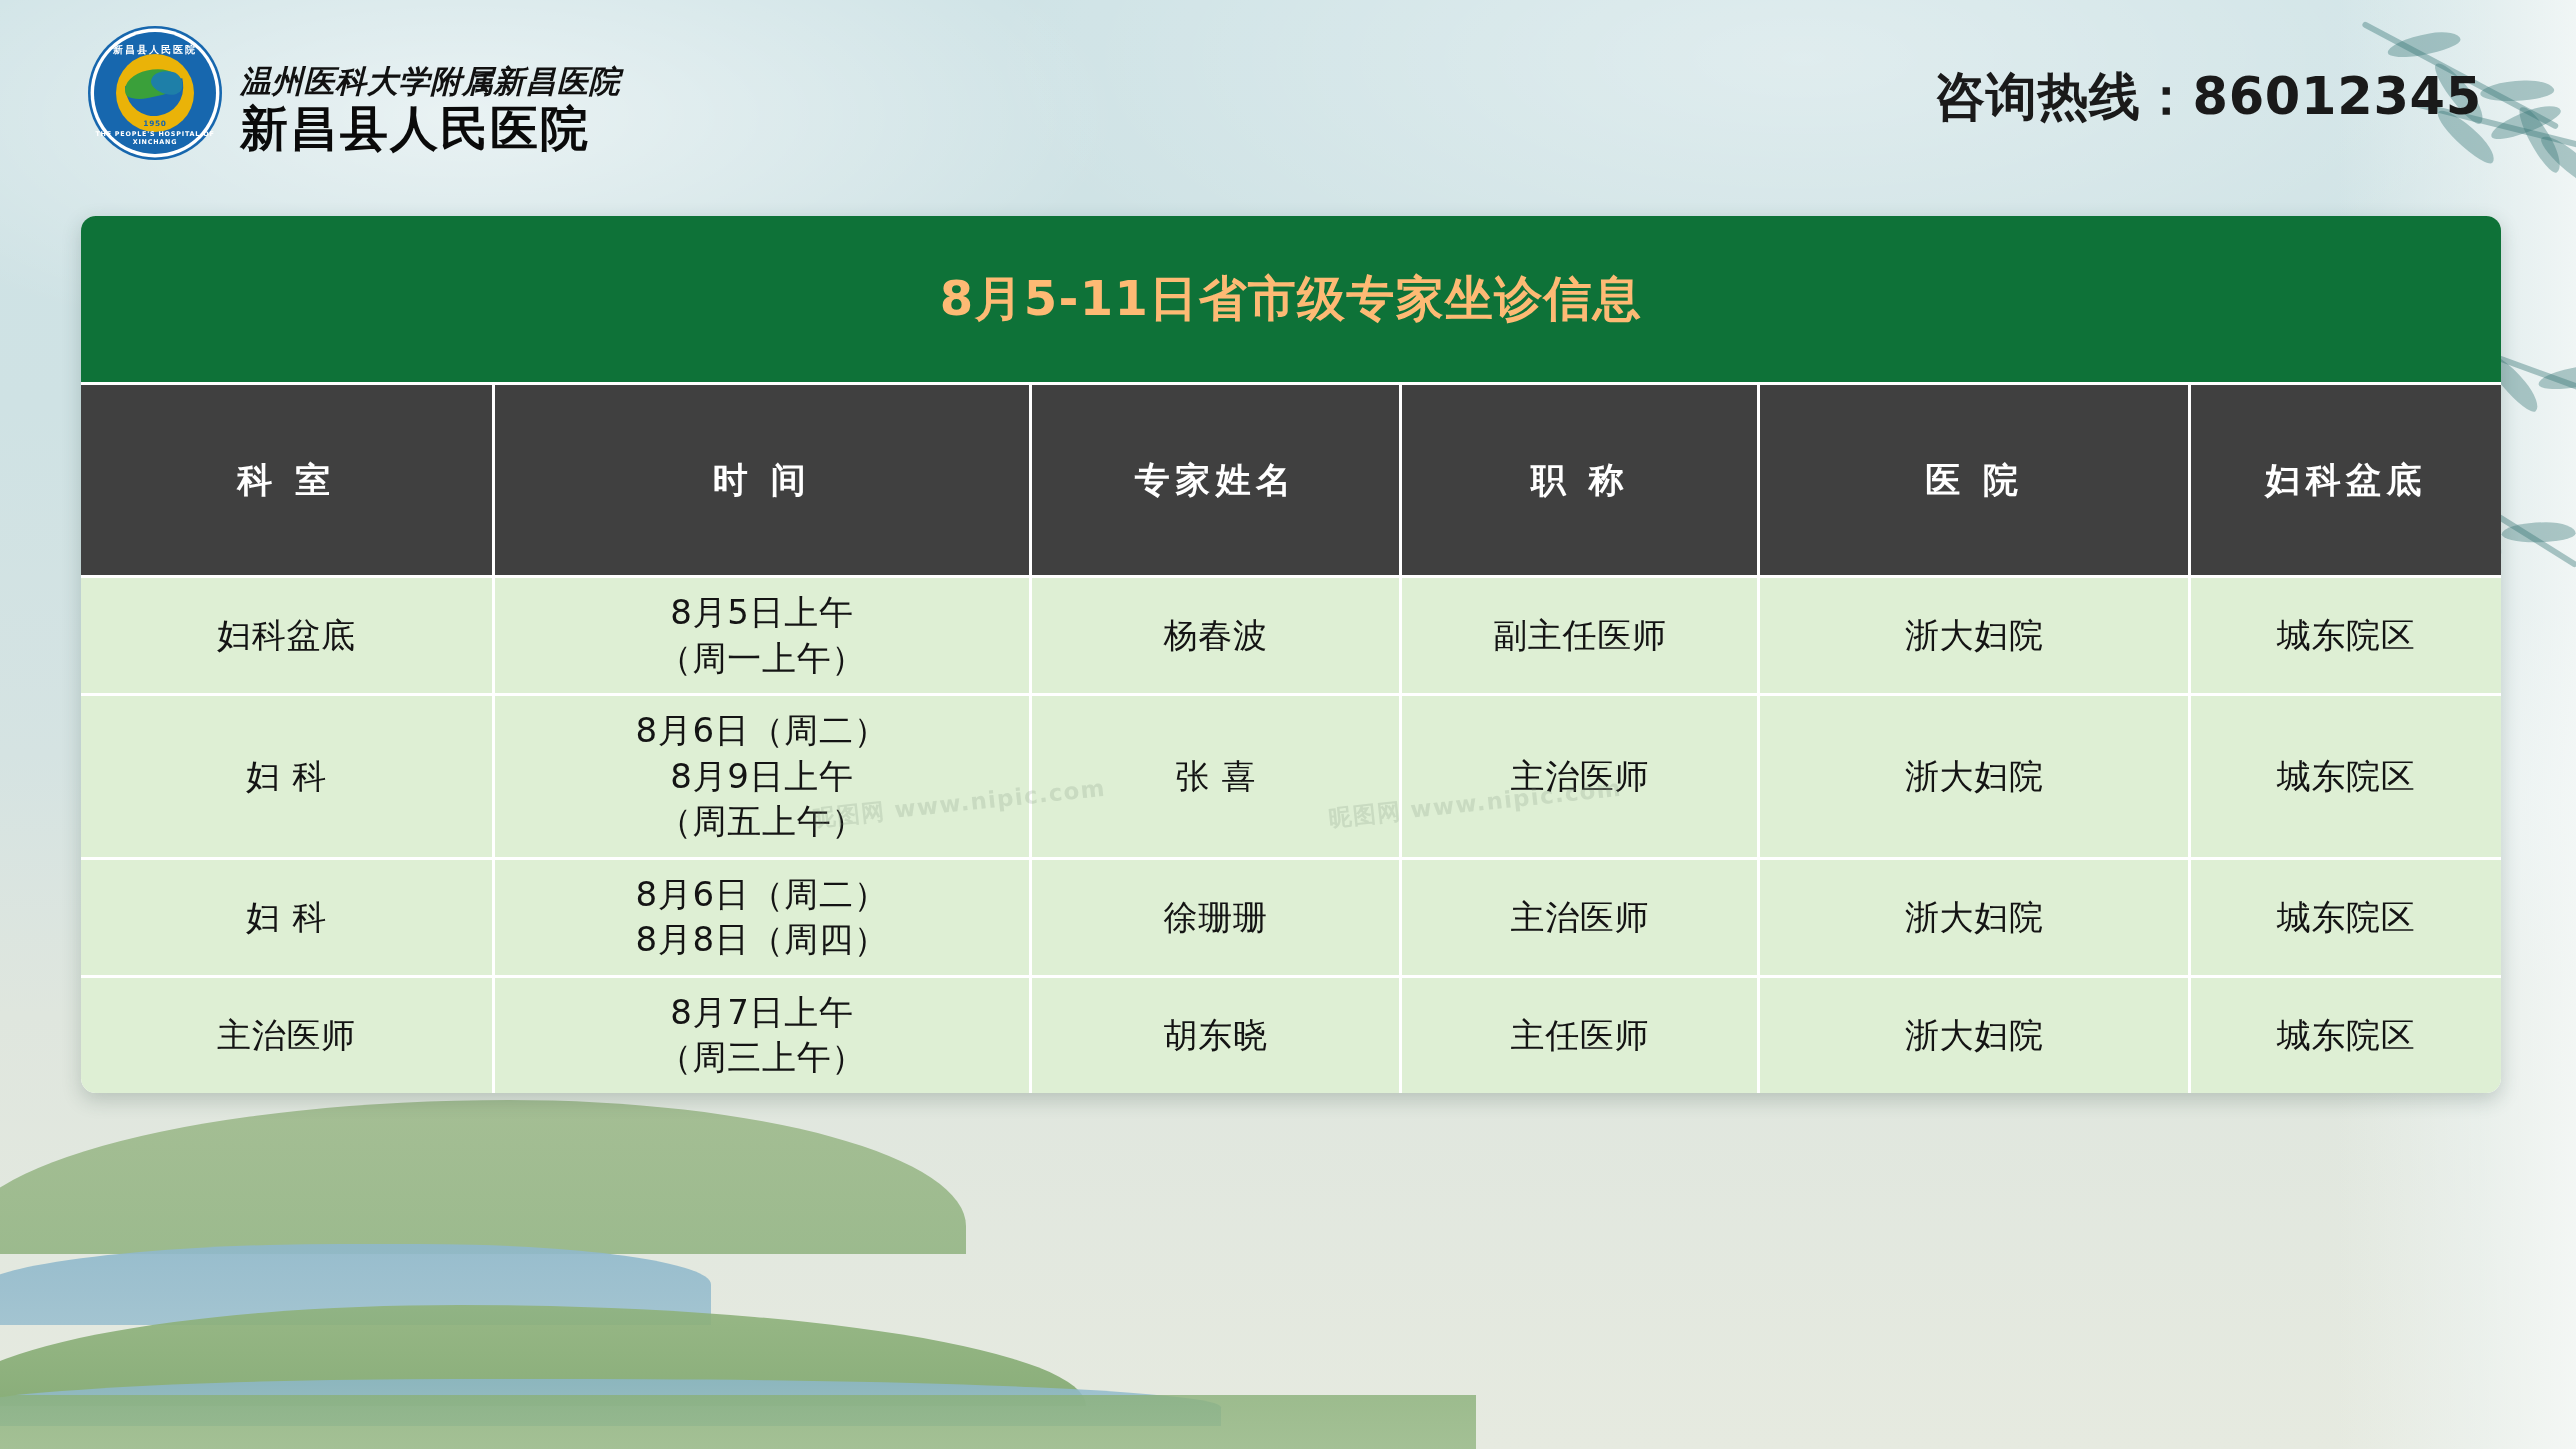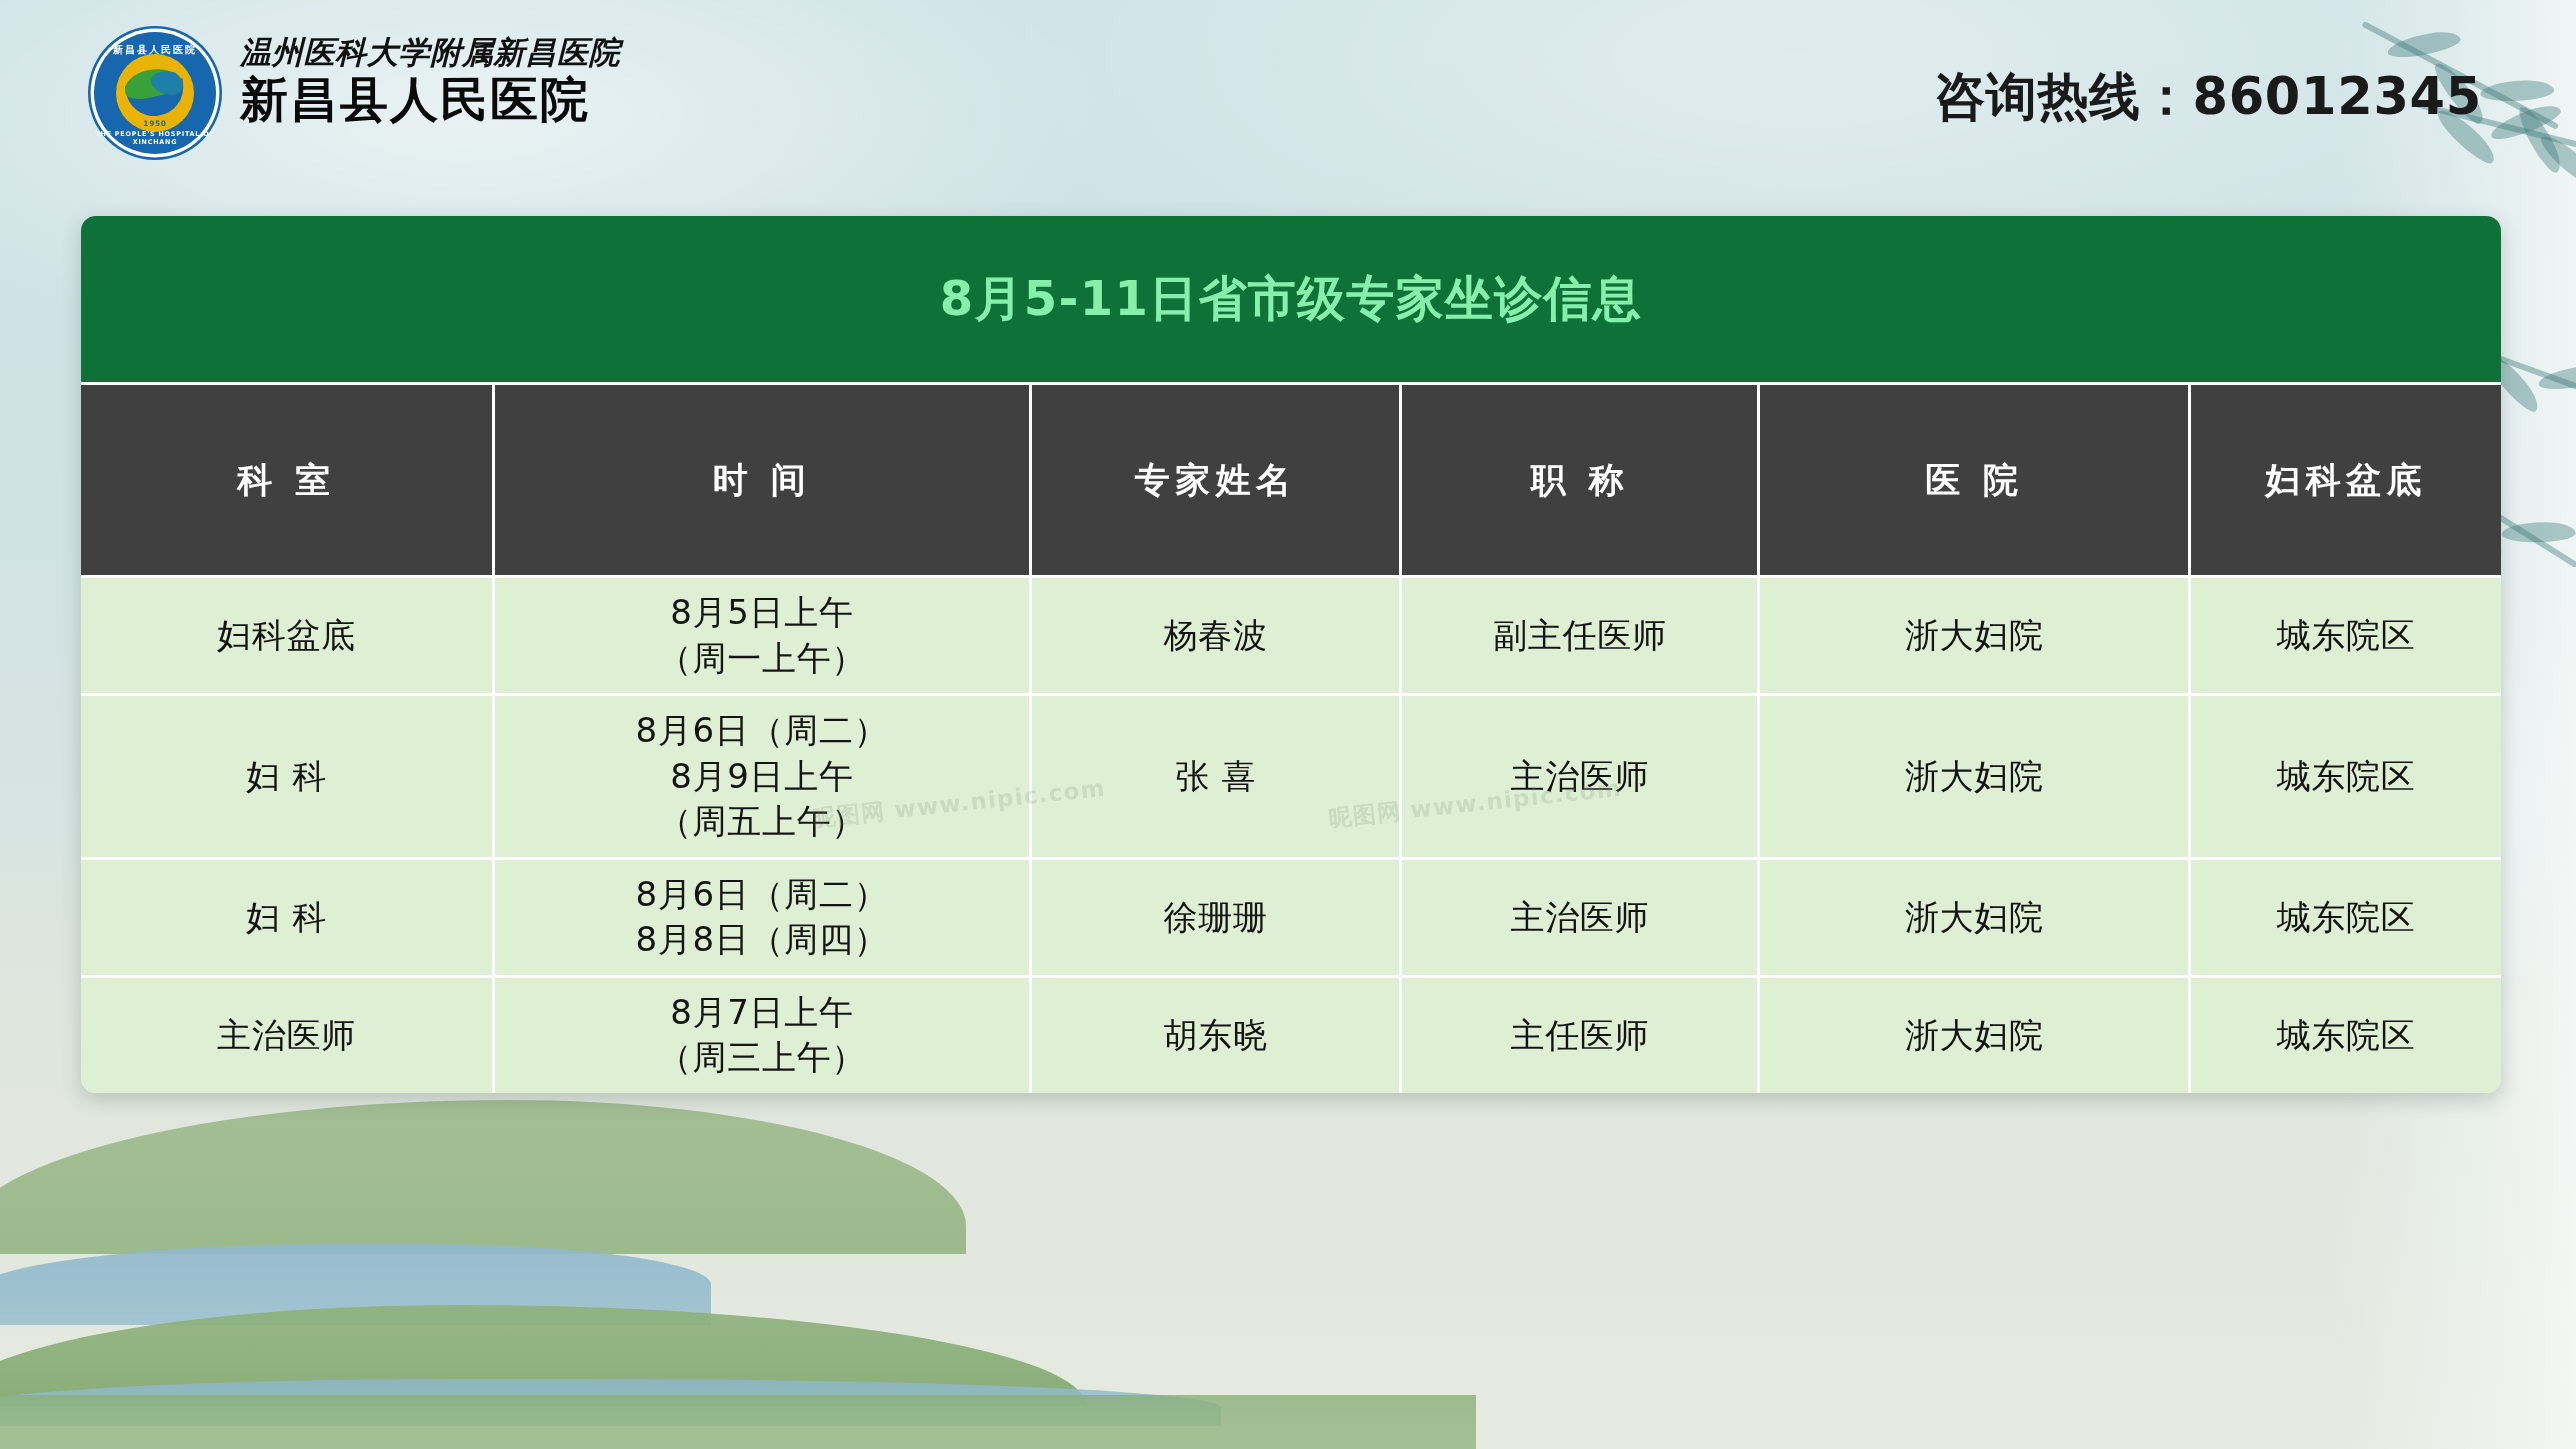--- a/index.html
+++ b/index.html
@@ -69,21 +69,21 @@
   }
   .stripe-light {
     position: absolute; left: 2335px; top: 0; width: 241px; height: 1449px;
     background: linear-gradient(90deg, rgba(255,255,255,0) 0%, rgba(240,246,245,.55) 60%, rgba(246,249,248,.85) 100%);
   }
 
   
   .top-bar {
     position: absolute; left: 0; top: 0; width: 2576px; height: 201px;
   }
-  .brand { position: absolute; left: 94px; top: 32px; display: flex; align-items: flex-start; gap: 24px; }
+  .brand { position: absolute; left: 94px; top: 32px; display: flex; align-items: flex-end; gap: 24px; }
   .logo-mark {
     position: relative; width: 122px; height: 122px; flex: 0 0 122px;
     border-radius: 50%;
     background: #1767ae;
     box-shadow: 0 0 0 3.4px #ffffff, 0 0 0 6px #1767ae;
   }
   .logo-mark .ring-text-top, .logo-mark .ring-text-bot {
     position: absolute; left: 0; width: 100%; text-align: center;
     color: #fff; font-size: 10px; font-weight: bold; letter-spacing: 2px;
   }
@@ -133,21 +133,21 @@
   .card {
     position: absolute; left: 81px; top: 216px; width: 2420px;
     border-radius: 14.8px;
     box-shadow: 0 6.7px 19px rgba(40,70,60,.22);
     overflow: hidden;
     background: #ffffff;
   }
   .card-title {
     height: 169px; background: #0e7238;
     display: flex; align-items: center; justify-content: center;
-    color: #86efac; font-size: 48px; font-weight: bold; letter-spacing: 1.3px;
+    color: #fdba74; font-size: 48px; font-weight: bold; letter-spacing: 1.3px;
     border-bottom: 3.4px solid #ffffff;
   }
   table { width: 100%; border-collapse: separate; border-spacing: 0; table-layout: fixed; }
   thead th {
     background: #404040; color: #ffffff; height: 193px;
     font-size: 35px; font-weight: bold; letter-spacing: 5.4px;
     border-right: 3.4px solid #ffffff; border-bottom: 3.4px solid #ffffff;
     text-align: center; vertical-align: middle;
   }
   thead th:last-child { border-right: none; }

